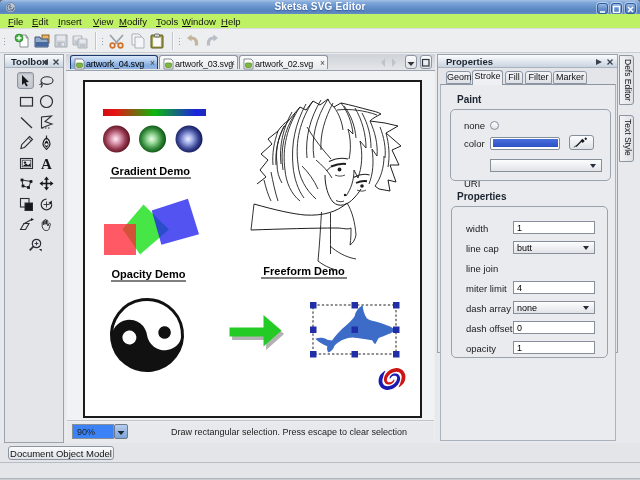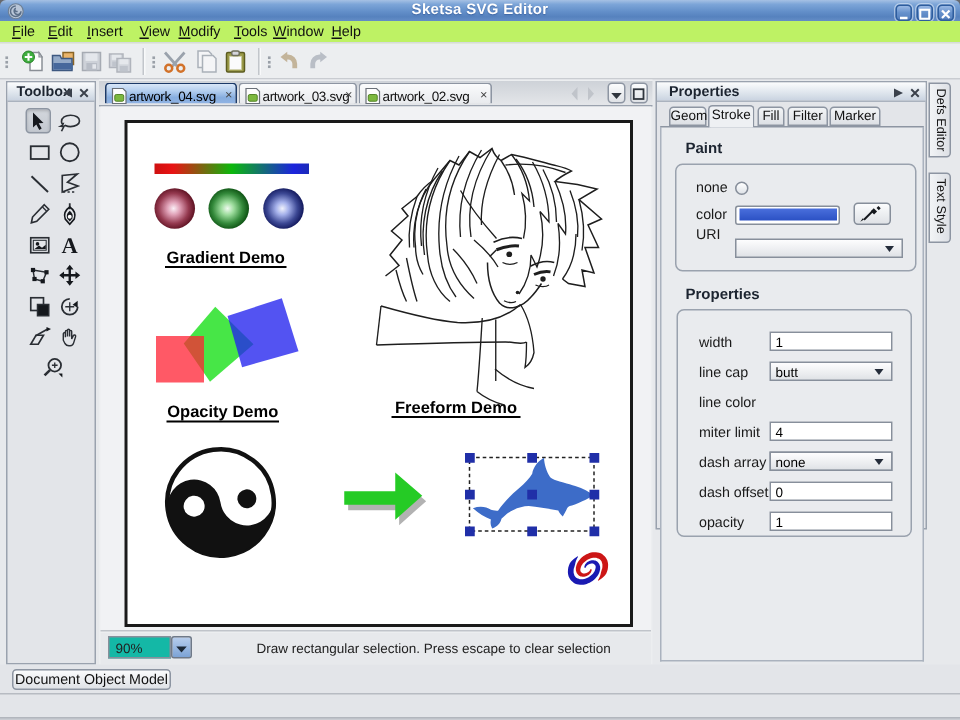--- a/index.html
+++ b/index.html
@@ -449,21 +449,21 @@
       <path d="M169,122 L166,148"></path>
       <path d="M262,121 C267,129 270,140 271,153 C270,158 268,161 265,163 C266,157 266,151 266,146"></path>
 
       <path d="M245,164 C252,170 260,175 271,177"></path>
       <path d="M233,179 C238,183 244,186 251,188"></path>
     </g>
   </svg>
   </div>
     </div>
   <div id="statusstrip">
-    <div class="abs" style="left:5px;top:2px;width:42px;height:15px;background:#14b8a6;border:1px solid #878f9b;font-size:9px;padding:2px 0 0 4px;">90%</div>
+    <div class="abs" style="left:5px;top:2px;width:42px;height:15px;background:#3b82f6;border:1px solid #878f9b;font-size:9px;padding:2px 0 0 4px;">90%</div>
     <div class="abs" style="left:47px;top:2px;width:14px;height:15px;border:1px solid #6f7988;border-radius:2px;background:linear-gradient(#b7cdec,#7ca3d6);">
         <svg width="12" height="13" style="display:block;margin:4px auto;">
           <path d="M2.5 2l3.5 4 3.5-4z" fill="#1c2836"></path>
         </svg>
       </div>
     <div class="abs" style="left:104px;top:5px;white-space:nowrap;">Draw rectangular selection. Press escape to clear selection</div>
   </div>
 </div>
 <div class="abs panel" id="props">
     <div class="phead">
@@ -490,36 +490,36 @@
           <div class="abs" style="left:1.5px;top:1.5px;width:65px;height:8px;background:linear-gradient(#4a6fdc,#2b51c4);"></div>
         </div>
       <div class="abs" style="left:118px;top:25px;width:25px;height:15px;border:1px solid #868e9a;border-radius:3px;background:linear-gradient(#fbfcfd,#dfe2e6);">
           <svg width="23" height="13" style="display:block;margin:0 auto;">
             <path d="M6 10.5l6-6" stroke="#15181d" stroke-width="1.3"></path>
             <path d="M12.5 2.8l2.2 2.2-2 2-2.2-2.2z" fill="#15181d"></path>
             <path d="M15 2l1.5 1.5" stroke="#15181d" stroke-width="1.8"></path>
             <path d="M5.2 9.5l-1.7 2.3 2.5-1.5z" fill="#15181d"></path>
           </svg>
         </div>
-      <div class="plabel" style="left:13px;top:41px;text-align:right;">URI</div>
+      <div class="plabel" style="left:13px;top:68px;text-align:right;">URI</div>
       <div class="combo" style="left:39px;top:48.5px;width:112px;">
           <svg class="arr" width="12" height="9">
             <path d="M3 3l3 4 3-4z" fill="#242c3a"></path>
           </svg>
         </div>
     </div>
     <div class="sechead" style="left:16px;top:106px;">Properties</div>
     <div class="gbox" style="left:10px;top:121px;width:157px;height:152px;">
       <div class="plabel" style="left:14px;top:15.5px;">width</div>
         <div class="tfield" style="left:61px;top:13.5px;width:82px;">1</div>
       <div class="plabel" style="left:14px;top:35.5px;">line cap</div>
         <div class="combo" style="left:61px;top:33.5px;width:82px;">butt<svg class="arr" width="12" height="9">
             <path d="M3 3l3 4 3-4z" fill="#242c3a"></path>
           </svg></div>
-      <div class="plabel" style="left:14px;top:55.5px;">line color</div>
+      <div class="plabel" style="left:14px;top:55.5px;">line join</div>
         <div class="combo" style="left:61px;top:53.5px;width:82px;margin-top:40px;">miter<svg class="arr" width="12" height="9">
             <path d="M3 3l3 4 3-4z" fill="#242c3a"></path>
           </svg></div>
       <div class="plabel" style="left:14px;top:75.5px;">miter limit</div>
         <div class="tfield" style="left:61px;top:73.5px;width:82px;">4</div>
       <div class="plabel" style="left:14px;top:95.5px;">dash array</div>
         <div class="combo" style="left:61px;top:93.5px;width:82px;">none<svg class="arr" width="12" height="9">
             <path d="M3 3l3 4 3-4z" fill="#242c3a"></path>
           </svg></div>
       <div class="plabel" style="left:14px;top:115.5px;">dash offset</div>

